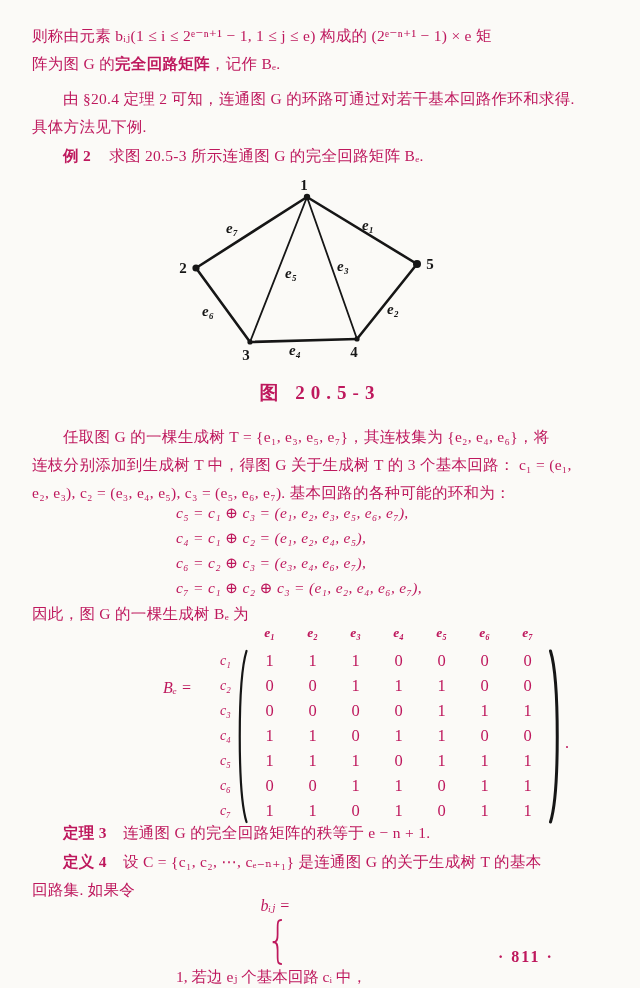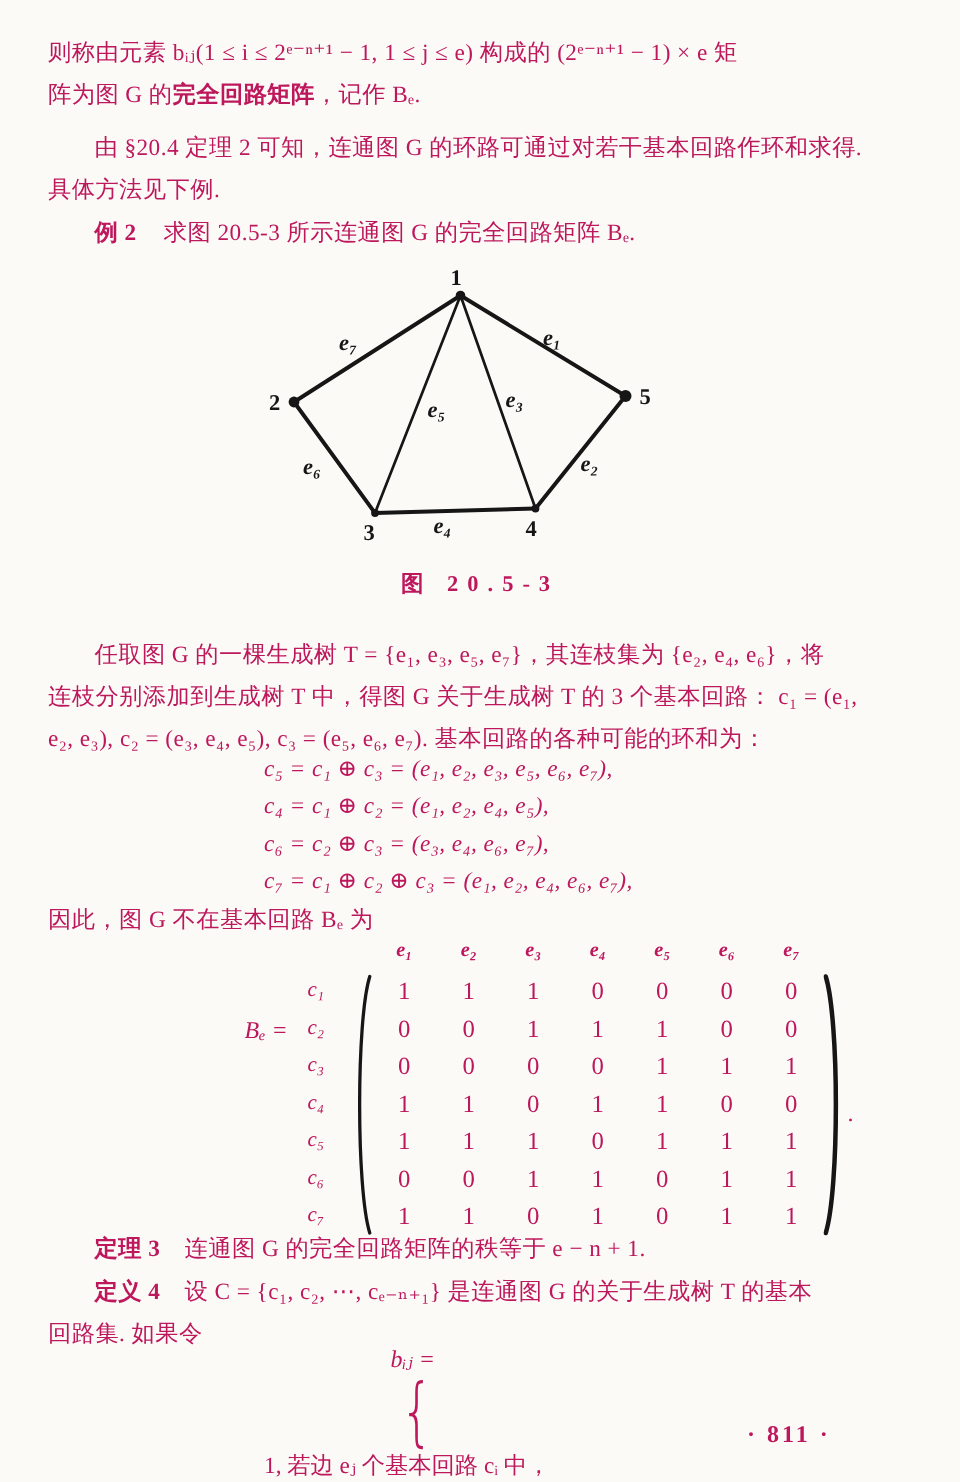--- a/index.html
+++ b/index.html
@@ -13,30 +13,30 @@
     background:#fbfaf7;color:#be185d;
   }
   .abs{position:absolute;white-space:nowrap;}
   .line{height:28px;line-height:28px;font-size:15.5px;letter-spacing:.3px;}
   .indent{padding-left:31px;}
   .bold{font-weight:bold;}
   .math{font-style:italic;}
   
   .fig-caption{
     position:absolute;top:380px;left:0;width:640px;text-align:center;
-    font-size:15px;letter-spacing:6px;font-weight:bold;
+    font-size:19px;letter-spacing:6px;font-weight:bold;
   }
   .edge-label{font-style:italic;font-size:15px;font-weight:bold;fill:#161616;}
   .vertex-label{font-size:15px;font-weight:bold;fill:#161616;font-style:normal;}
   
   .equations .line{height:25px;line-height:25px;font-size:15.5px;}
   
   .bmatrix{display:flex;align-items:flex-start;}
   .b-label{font-size:16px;margin-top:53px;line-height:25px;width:42px;}
-  .m-labels{margin-top:26px;width:26px;padding-right:5px;}
+  .m-labels{margin-top:26px;width:26px;text-align:right;padding-right:5px;}
   .m-labels div{height:25px;line-height:25px;font-size:14px;font-style:italic;}
   .m-headrow{display:flex;height:26px;margin-left:12px;}
   .m-headrow span{width:43px;text-align:center;font-size:13.5px;font-style:italic;font-weight:bold;line-height:22px;}
   .m-body{display:flex;}
   .m-grid .mrow{display:flex;height:25px;}
   .m-grid .mcell{width:43px;text-align:center;font-size:16.5px;line-height:25px;}
   .paren{flex:0 0 12px;}
   .m-period{margin-top:108px;font-size:16px;line-height:25px;padding-left:4px;}
   
   .cases{display:flex;align-items:center;flex-direction:column;}
@@ -99,21 +99,21 @@
     <div class="line">e₂, e₃), c₂ = (e₃, e₄, e₅), c₃ = (e₅, e₆, e₇).  基本回路的各种可能的环和为：</div>
   </div>
 
   <div class="abs equations math" style="top:500px;left:176px;">
     <div class="line">c₅ = c₁ ⊕ c₃ = (e₁, e₂, e₃, e₅, e₆, e₇),</div>
     <div class="line">c₄ = c₁ ⊕ c₂ = (e₁, e₂, e₄, e₅),</div>
     <div class="line">c₆ = c₂ ⊕ c₃ = (e₃, e₄, e₆, e₇),</div>
     <div class="line">c₇ = c₁ ⊕ c₂ ⊕ c₃ = (e₁, e₂, e₄, e₆, e₇),</div>
   </div>
 
-  <div class="abs line" style="top:600px;left:32px;">因此，图 G 不在基本回路 Bₑ 为</div>
+  <div class="abs line" style="top:600px;left:32px;">因此，图 G 的一棵生成树 Bₑ 为</div>
 
   <div class="abs bmatrix" style="top:622px;left:163px;">
     <span class="b-label math">Bₑ =</span>
     <div class="m-labels">
         <div>c₁</div>
         <div>c₂</div>
         <div>c₃</div>
         <div>c₄</div>
         <div>c₅</div>
         <div>c₆</div>

